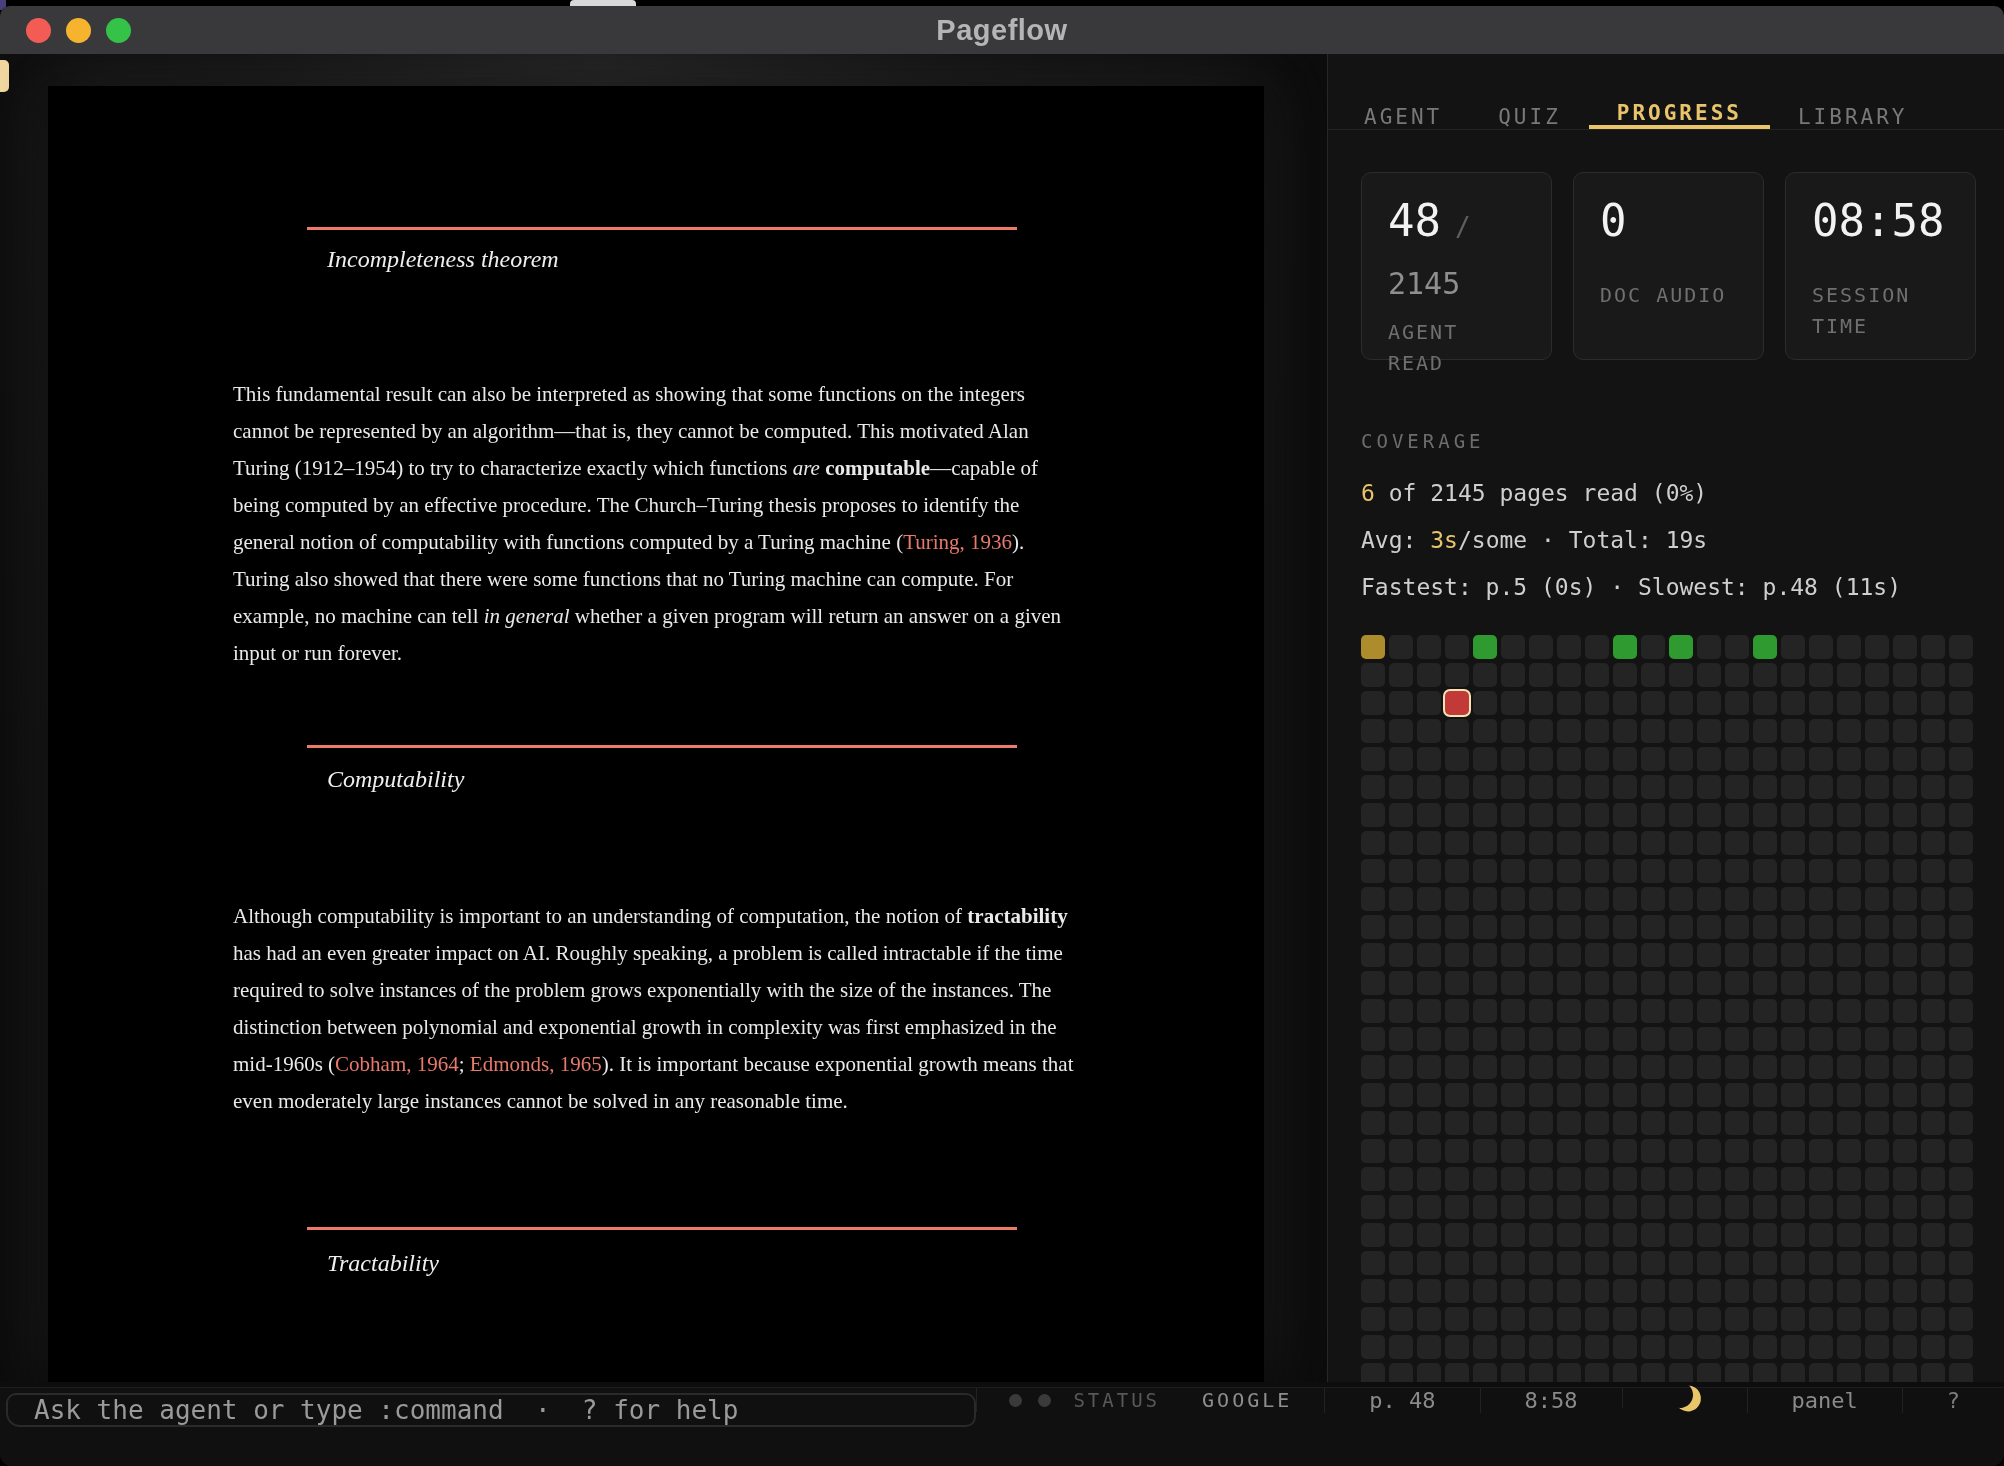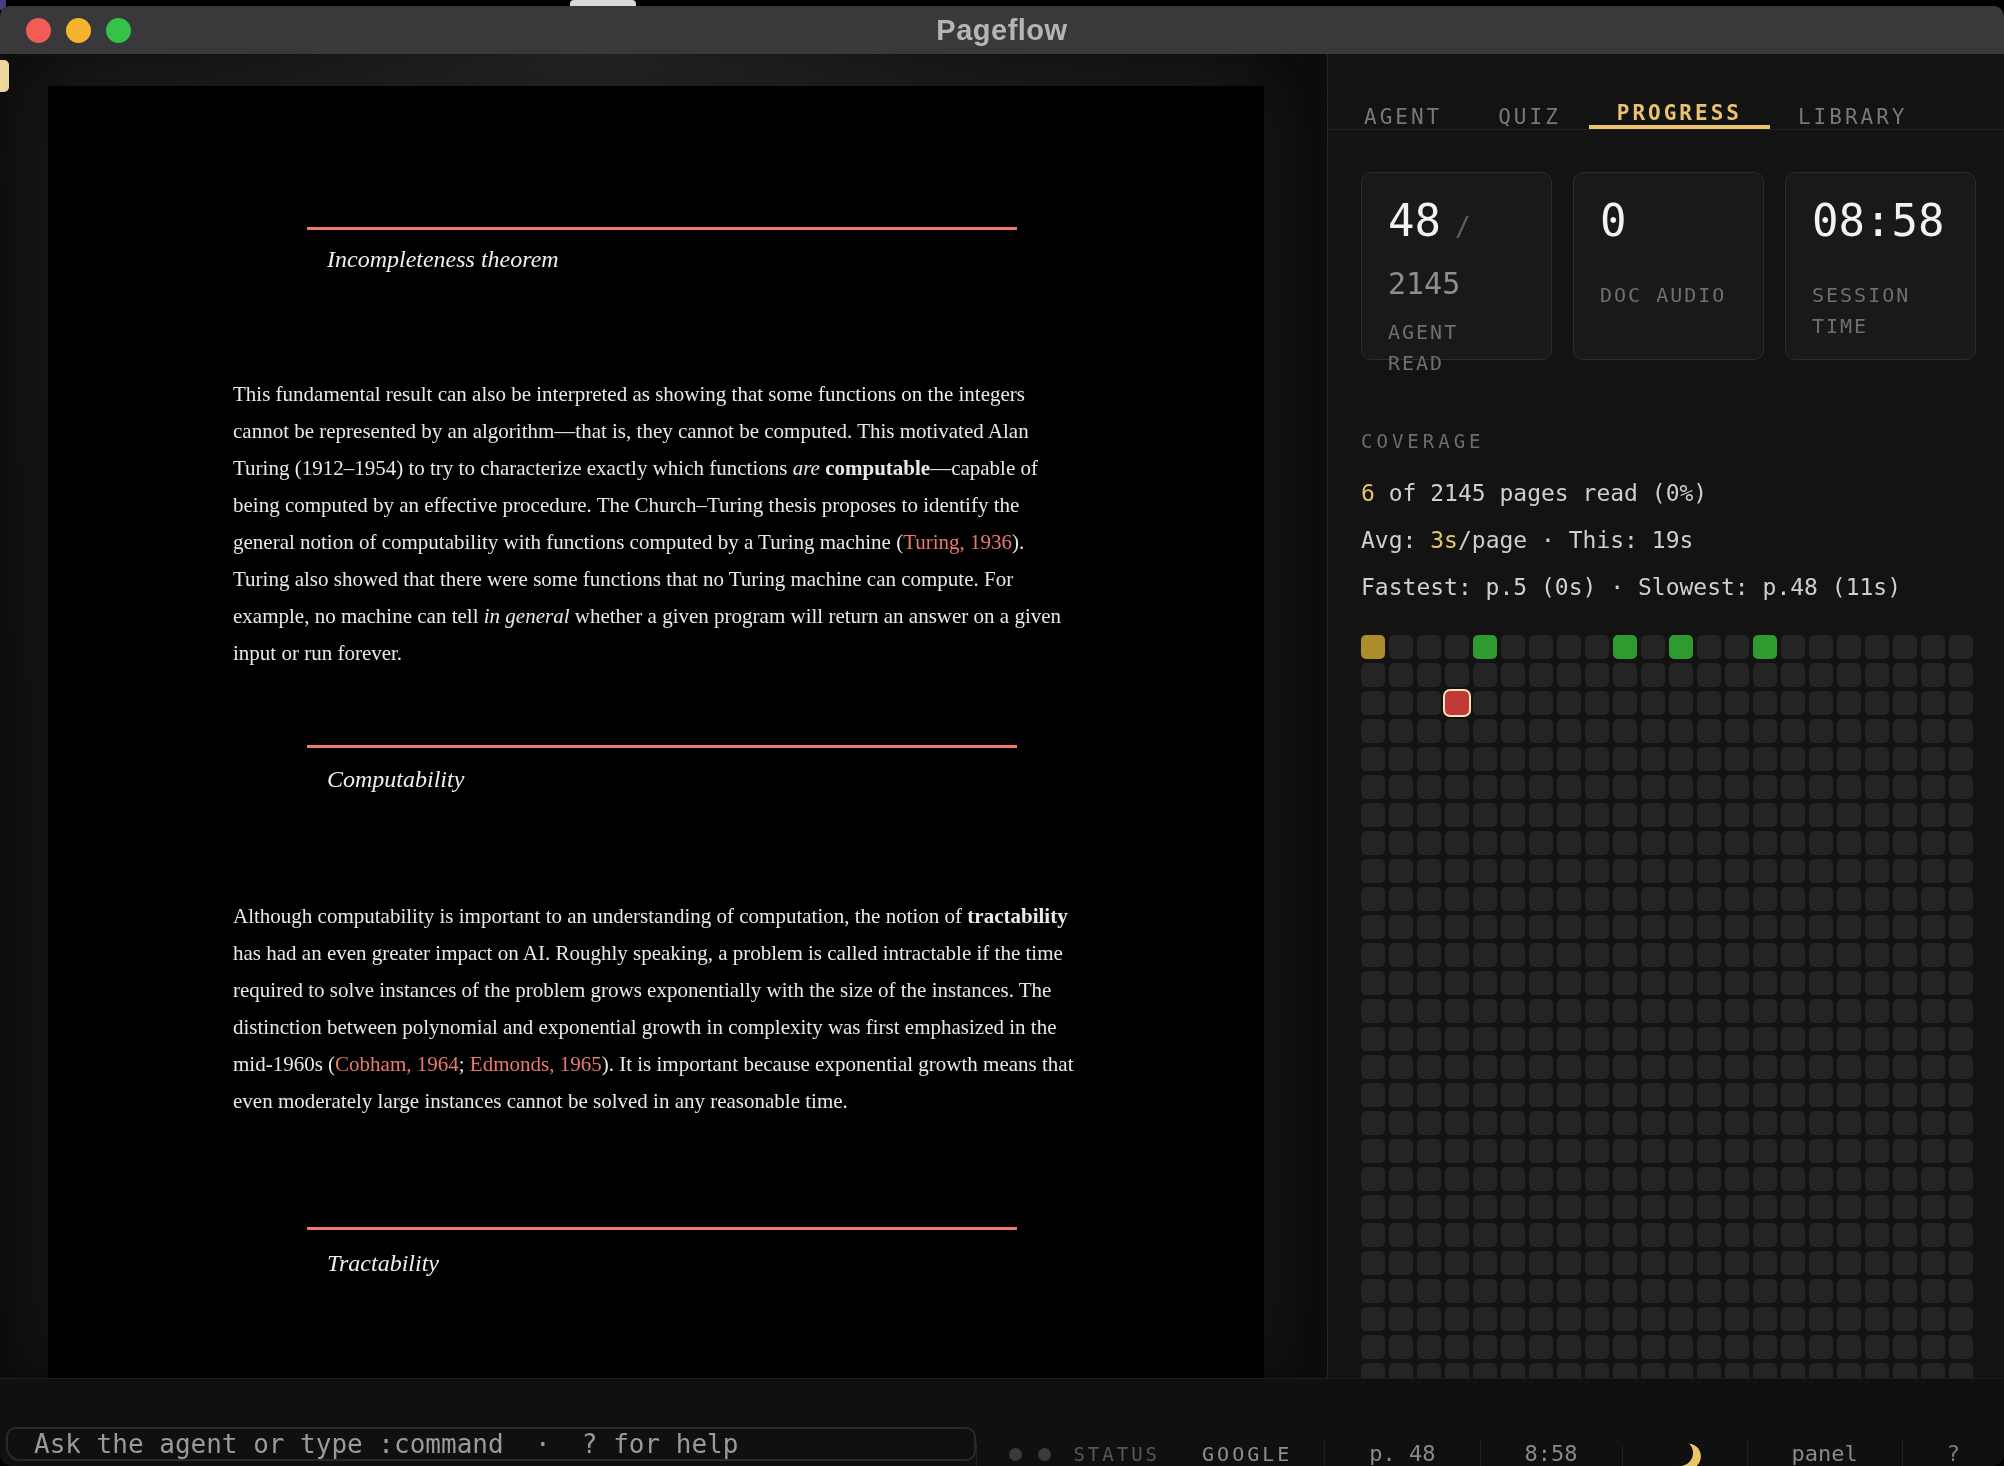--- a/index.html
+++ b/index.html
@@ -72,22 +72,22 @@
                       font-size:19px; letter-spacing:4px; color:#6d6d6d; }
   .coverage-lines { margin-top:18px; font-family:"DejaVu Sans Mono", monospace;
                     font-size:23px; line-height:47px; color:#cfcfcf; }
   .hl-gold { color:#e9c46a; }
 
   .coverage-grid { margin-top:24px; display:grid; grid-template-columns:repeat(22, 24px);
                    grid-auto-rows:24px; gap:4px; }
   .gcell { background:#242424; border-radius:5px; }
 
   
-  .cmdbar { position:absolute; left:0; right:0; bottom:0; height:88px; background:#101010;
-            border-top:1px solid #1e1e1e; display:flex; align-items:flex-end;
+  .cmdbar { position:absolute; left:0; right:0; bottom:0; height:79px; background:#101010;
+            border-top:1px solid #1e1e1e; display:flex; align-items:flex-start;
             font-family:"DejaVu Sans Mono", monospace; }
   .cmd-input-wrap { flex:1; display:flex; align-items:center; margin:5px 0 5px 6px;
                     border:2px solid #2a2a2a; border-radius:10px 10px 10px 14px; }
   .cmd-input { width:100%; background:transparent; border:none; outline:none;
                padding:0 26px; font-family:"DejaVu Sans Mono", monospace;
                font-size:26px; color:#cfcfcf; }
   .cmd-input::placeholder { color:#9a9a9a; opacity:1; }
 
   .status-seg { display:flex; align-items:center; justify-content:center;
                 border-left:1px solid #222; color:#8a8a8a; font-size:22px; padding:0 44px; }
@@ -168,21 +168,21 @@
               <span class="stat-value">08:58</span>
             </div>
             <div class="stat-label">SESSION TIME</div>
           </div>
         </div>
 
         <div class="coverage-heading">COVERAGE</div>
 
         <div class="coverage-lines">
           <div><span class="hl-gold">6</span><span> of 2145 pages read (0%)</span></div>
-          <div><span>Avg: </span><span class="hl-gold">3s</span><span>/page · This: 19s</span></div>
+          <div><span>Avg: </span><span class="hl-gold">3s</span><span>/some · Total: 19s</span></div>
           <div>Fastest: p.5 (0s) · Slowest: p.48 (11s)</div>
         </div>
 
         <div class="coverage-grid">
             <div class="gcell" style="background: rgb(173, 140, 43);"></div>
             <div class="gcell"></div>
             <div class="gcell"></div>
             <div class="gcell"></div>
             <div class="gcell" style="background: rgb(47, 154, 47);"></div>
             <div class="gcell"></div>

